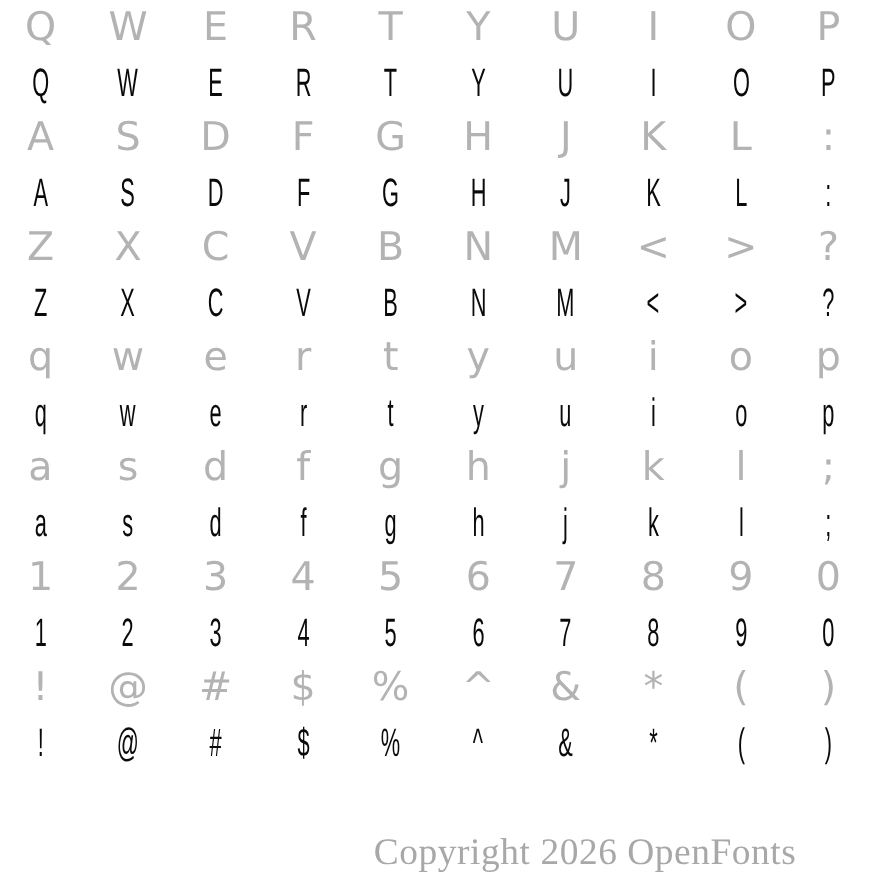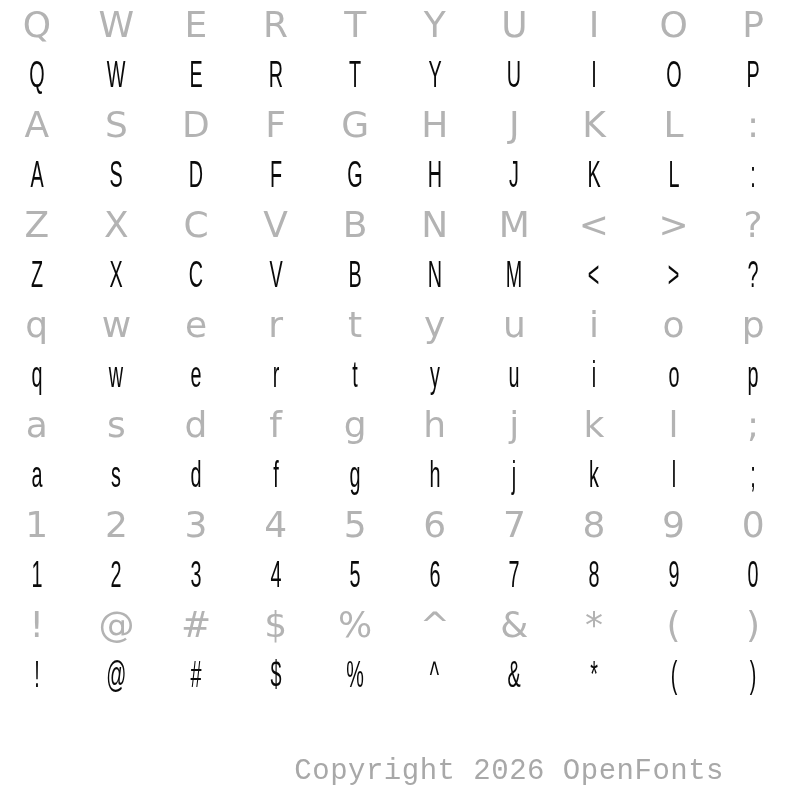--- a/index.html
+++ b/index.html
@@ -54,25 +54,25 @@
     display: inline-block;
     white-space: pre;
   }
   .ink .glyph {
     transform: scaleX(0.55);
   }
   .watermark {
     position: absolute;
     top: 756px;
     right: 76px;
-    font-size: 29px;
+    font-size: 34px;
     line-height: 1.1;
     letter-spacing: 0.5px;
     color: var(--wm, #a8a8a8);
-    font-family: Liberation Mono, monospace;
+    font-family: Liberation Serif, serif;
     margin-left: 13px;
   }
 </style>
 </head>
 <body>
 
 <div class="board">
     <div class="pair">
       <div class="row ghost">
         <span class="cell">

